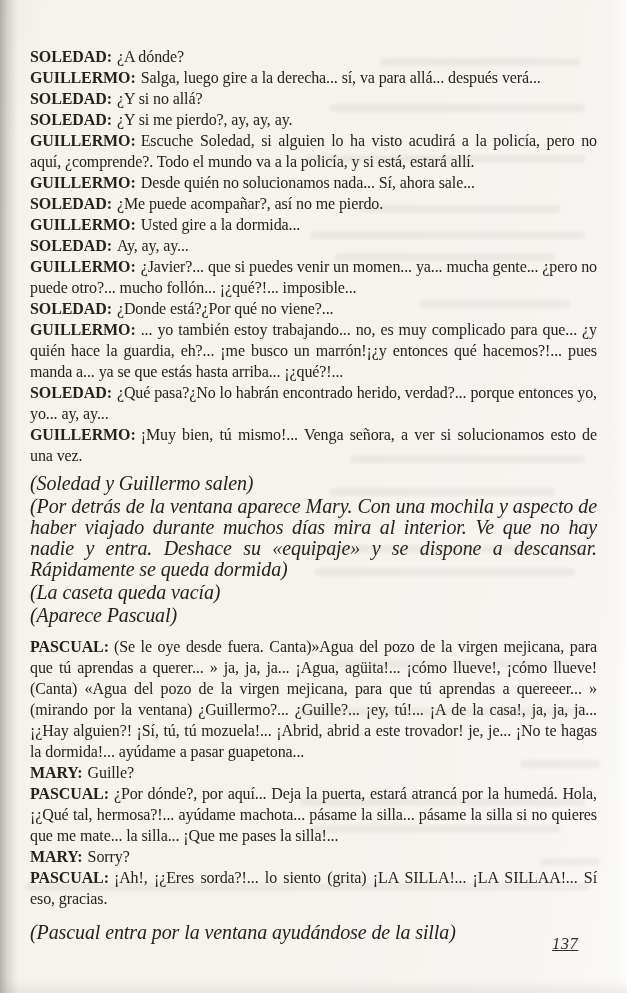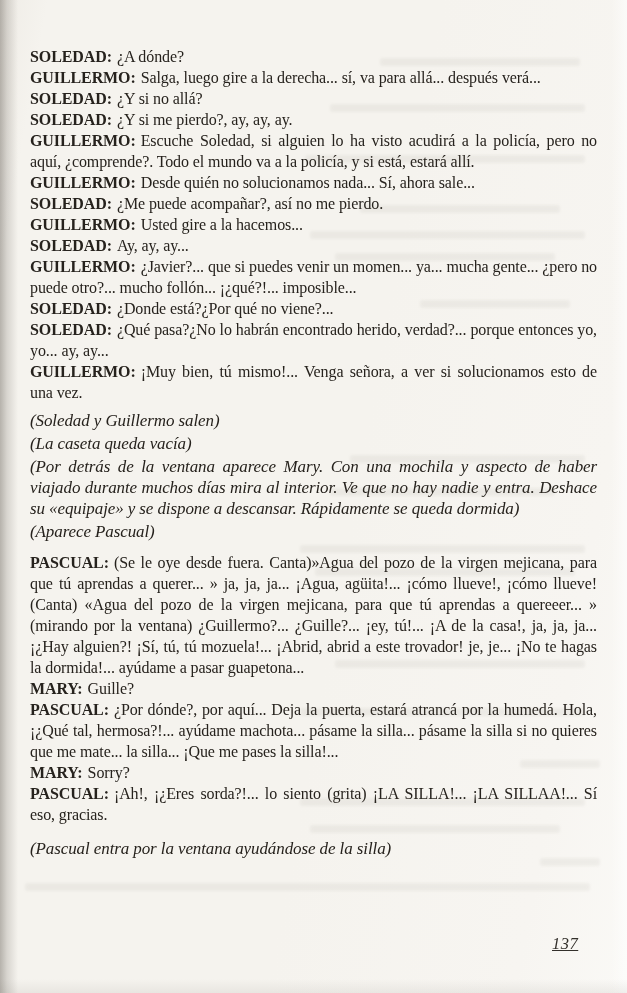--- a/index.html
+++ b/index.html
@@ -31,21 +31,21 @@
   .content {
     position:absolute; left:30px; top:46px; width:567px;
   }
   p { margin:0; }
   .dlg {
     font-size:16px; line-height:21px; text-align:justify;
     letter-spacing:-0.1px;
   }
   .spk { font-weight:bold; margin-right:5px; }
   .stage {
-    font-size:17px; line-height:21px; font-style:italic;
+    font-size:20px; line-height:21px; font-style:italic;
     text-align:justify; letter-spacing:-0.1px;
   }
   .gap-sm { height:7px; }
   .gap-md { height:10px; }
   .gap-lg { height:13px; }
   .stage + .stage { margin-top:2px; }
   .page-number {
     position:absolute; left:552px; top:934px;
     font-size:16.5px; font-style:italic; color:#33302b;
     letter-spacing:0.5px;
@@ -65,32 +65,33 @@
 
   <div class="content">
 
     <p class="dlg"><span class="spk">SOLEDAD:</span><span>¿A dónde?</span></p>
     <p class="dlg"><span class="spk">GUILLERMO:</span><span>Salga, luego gire a la derecha... sí, va para allá... después verá...</span></p>
     <p class="dlg"><span class="spk">SOLEDAD:</span><span>¿Y si no allá?</span></p>
     <p class="dlg"><span class="spk">SOLEDAD:</span><span>¿Y si me pierdo?, ay, ay, ay.</span></p>
     <p class="dlg"><span class="spk">GUILLERMO:</span><span>Escuche Soledad, si alguien lo ha visto acudirá a la policía, pero no aquí, ¿comprende?. Todo el mundo va a la policía, y si está, estará allí.</span></p>
     <p class="dlg"><span class="spk">GUILLERMO:</span><span>Desde quién no solucionamos nada... Sí, ahora sale...</span></p>
     <p class="dlg"><span class="spk">SOLEDAD:</span><span>¿Me puede acompañar?, así no me pierdo.</span></p>
-    <p class="dlg"><span class="spk">GUILLERMO:</span><span>Usted gire a la hacemos...</span></p>
+    <p class="dlg"><span class="spk">GUILLERMO:</span><span>Usted gire a la dormida...</span></p>
     <p class="dlg"><span class="spk">SOLEDAD:</span><span>Ay, ay, ay...</span></p>
     <p class="dlg"><span class="spk">GUILLERMO:</span><span>¿Javier?... que si puedes venir un momen... ya... mucha gente... ¿pero no puede otro?... mucho follón... ¡¿qué?!... imposible...</span></p>
     <p class="dlg"><span class="spk">SOLEDAD:</span><span>¿Donde está?¿Por qué no viene?...</span></p>
+    <p class="dlg"><span class="spk">GUILLERMO:</span><span>... yo también estoy trabajando... no, es muy complicado para que... ¿y quién hace la guardia, eh?... ¡me busco un marrón!¡¿y entonces qué hacemos?!... pues manda a... ya se que estás hasta arriba... ¡¿qué?!...</span></p>
     <p class="dlg"><span class="spk">SOLEDAD:</span><span>¿Qué pasa?¿No lo habrán encontrado herido, verdad?... porque entonces yo, yo... ay, ay...</span></p>
     <p class="dlg"><span class="spk">GUILLERMO:</span><span>¡Muy bien, tú mismo!... Venga señora, a ver si solucionamos esto de una vez.</span></p>
 
     <div class="gap-sm"></div>
 
     <p class="stage">(Soledad y Guillermo salen)</p>
+    <p class="stage">(Por detrás de la ventana aparece Mary. Con una mochila y aspecto de haber viajado durante muchos días mira al interior. Ve que no hay nadie y entra. Deshace su «equipaje» y se dispone a descansar. Rápidamente se queda dormida)</p>
     <p class="stage">(La caseta queda vacía)</p>
-    <p class="stage">(Por detrás de la ventana aparece Mary. Con una mochila y aspecto de haber viajado durante muchos días mira al interior. Ve que no hay nadie y entra. Deshace su «equipaje» y se dispone a descansar. Rápidamente se queda dormida)</p>
     <p class="stage">(Aparece Pascual)</p>
 
     <div class="gap-md"></div>
 
     <p class="dlg"><span class="spk">PASCUAL:</span><span>(Se le oye desde fuera. Canta)»Agua del pozo de la virgen mejicana, para que tú aprendas a querer... » ja, ja, ja... ¡Agua, agüita!... ¡cómo llueve!, ¡cómo llueve! (Canta) «Agua del pozo de la virgen mejicana, para que tú aprendas a quereeer... » (mirando por la ventana) ¿Guillermo?... ¿Guille?... ¡ey, tú!... ¡A de la casa!, ja, ja, ja... ¡¿Hay alguien?! ¡Sí, tú, tú mozuela!... ¡Abrid, abrid a este trovador! je, je... ¡No te hagas la dormida!... ayúdame a pasar guapetona...</span></p>
     <p class="dlg"><span class="spk">MARY:</span><span>Guille?</span></p>
     <p class="dlg"><span class="spk">PASCUAL:</span><span>¿Por dónde?, por aquí... Deja la puerta, estará atrancá por la humedá. Hola, ¡¿Qué tal, hermosa?!... ayúdame machota... pásame la silla... pásame la silla si no quieres que me mate... la silla... ¡Que me pases la silla!...</span></p>
     <p class="dlg"><span class="spk">MARY:</span><span>Sorry?</span></p>
     <p class="dlg"><span class="spk">PASCUAL:</span><span>¡Ah!, ¡¿Eres sorda?!... lo siento (grita) ¡LA SILLA!... ¡LA SILLAA!... Sí eso, gracias.</span></p>
 

